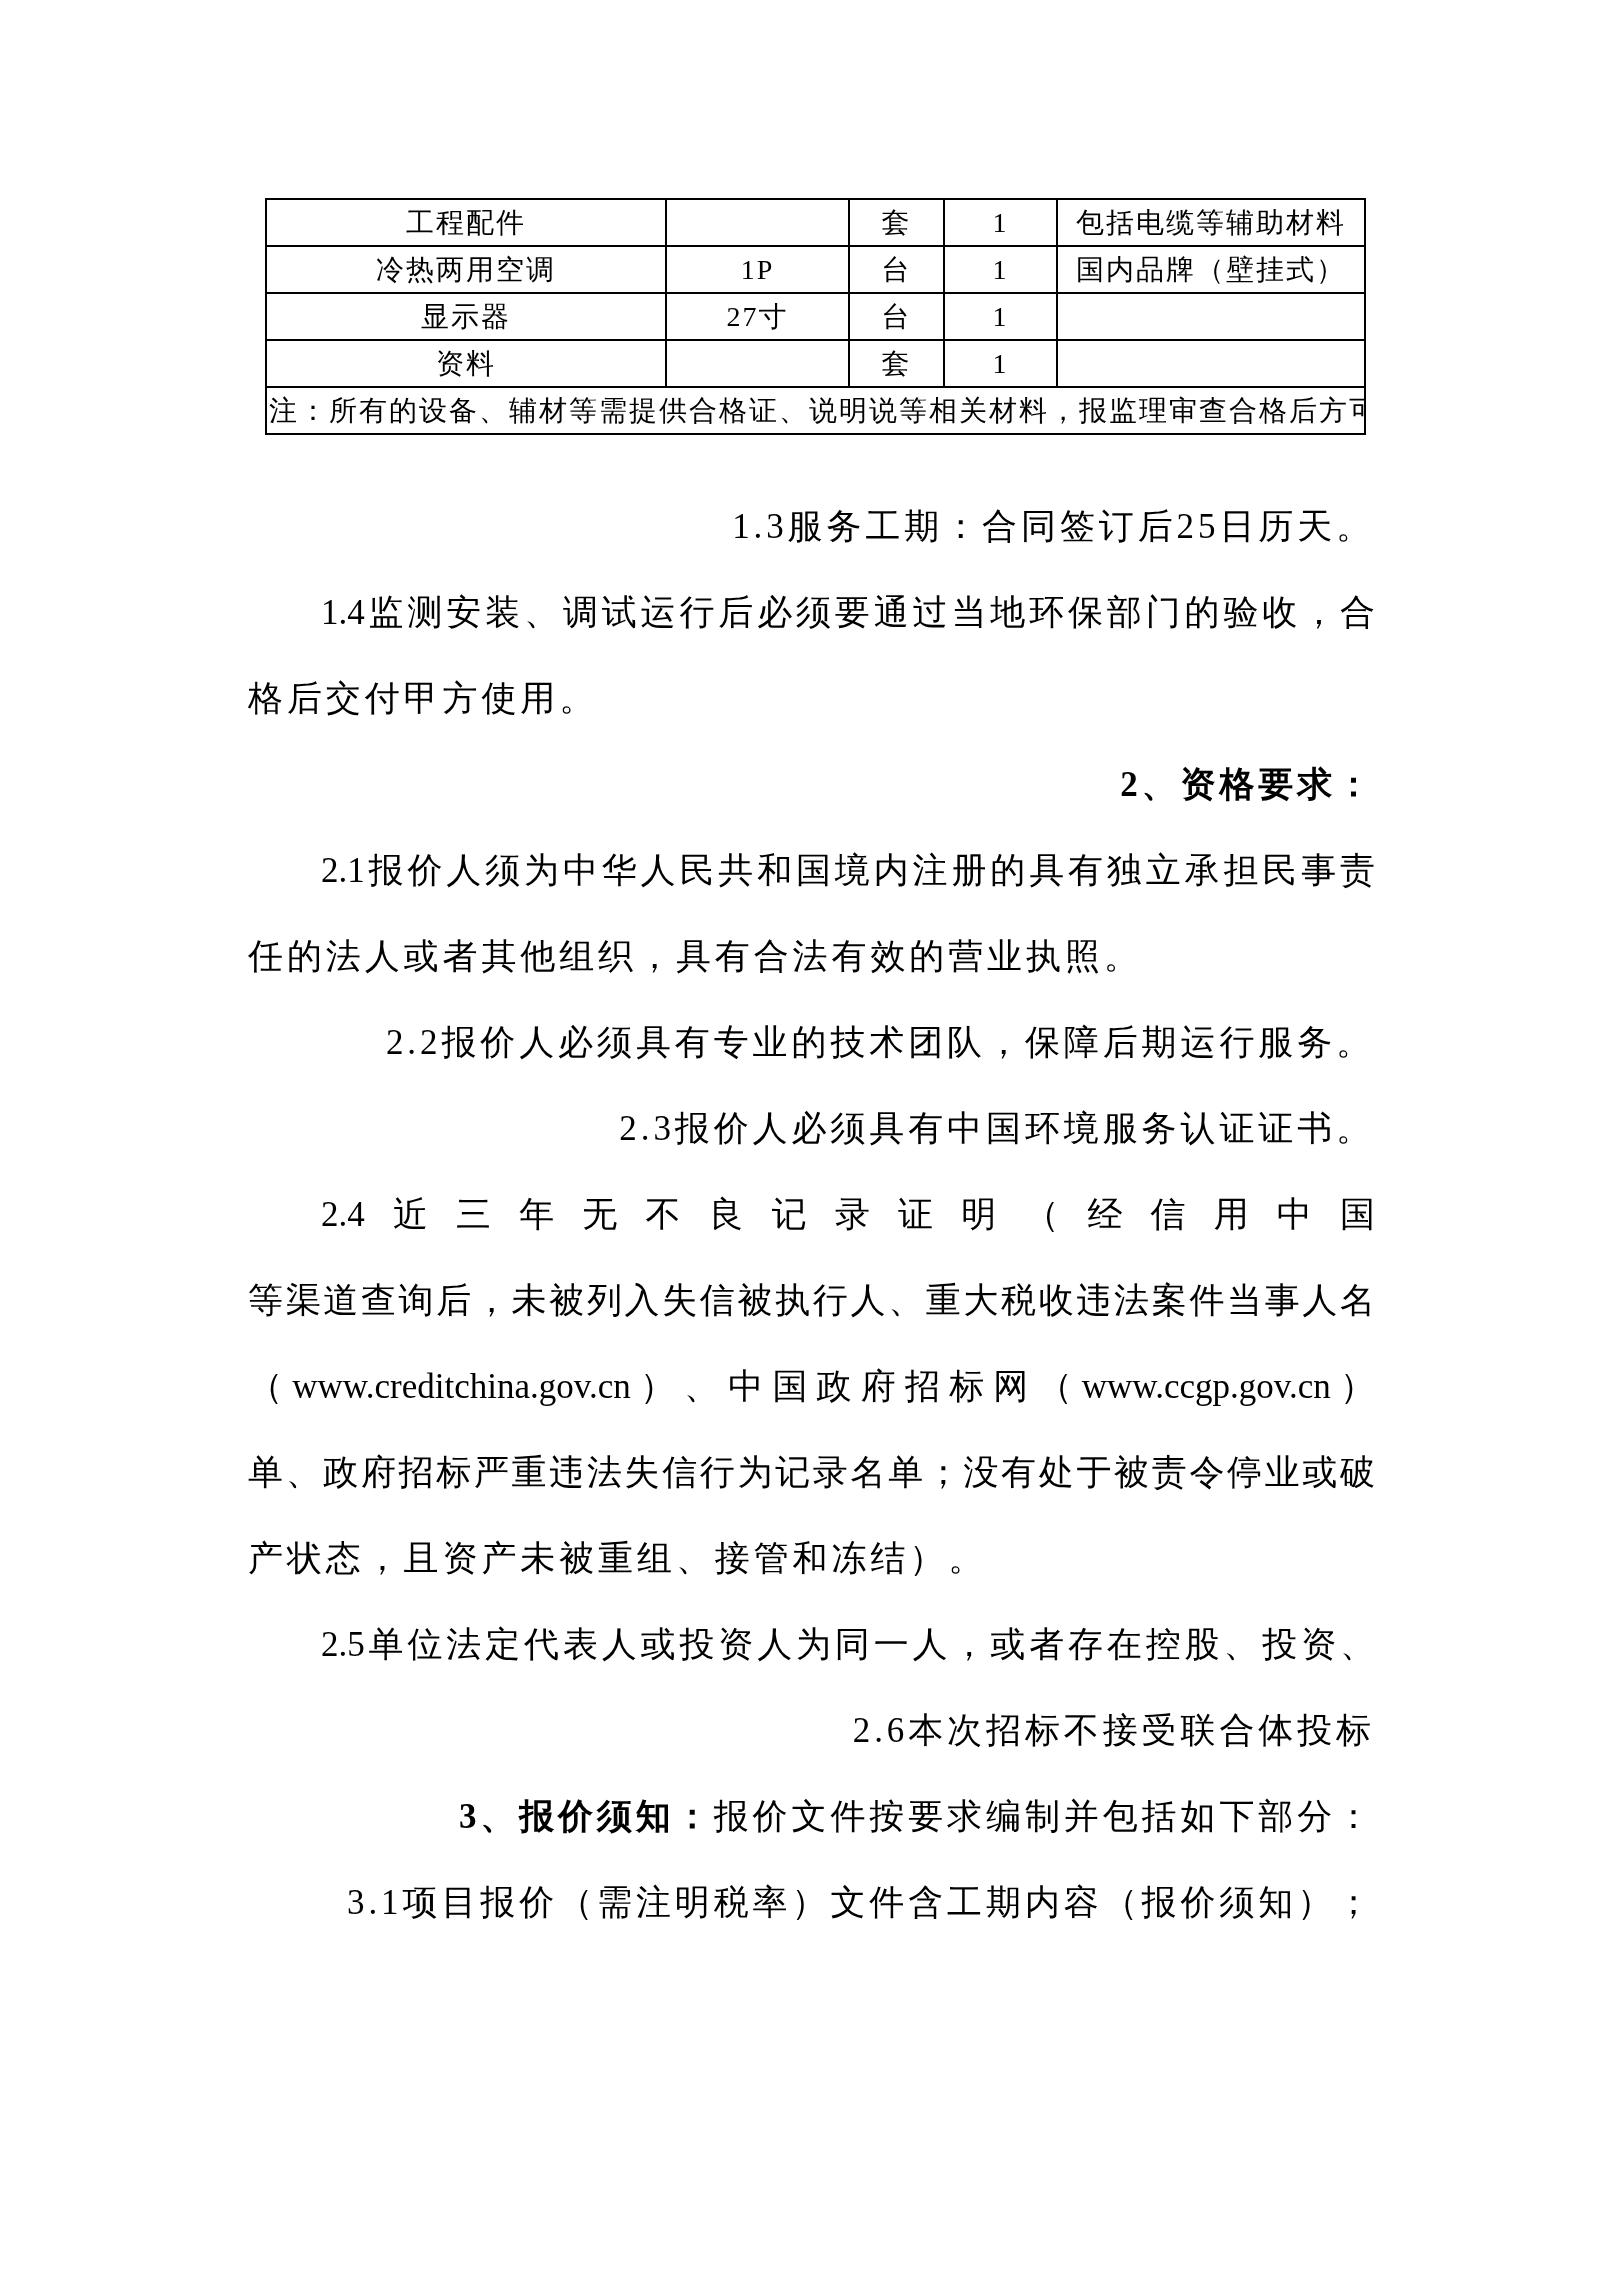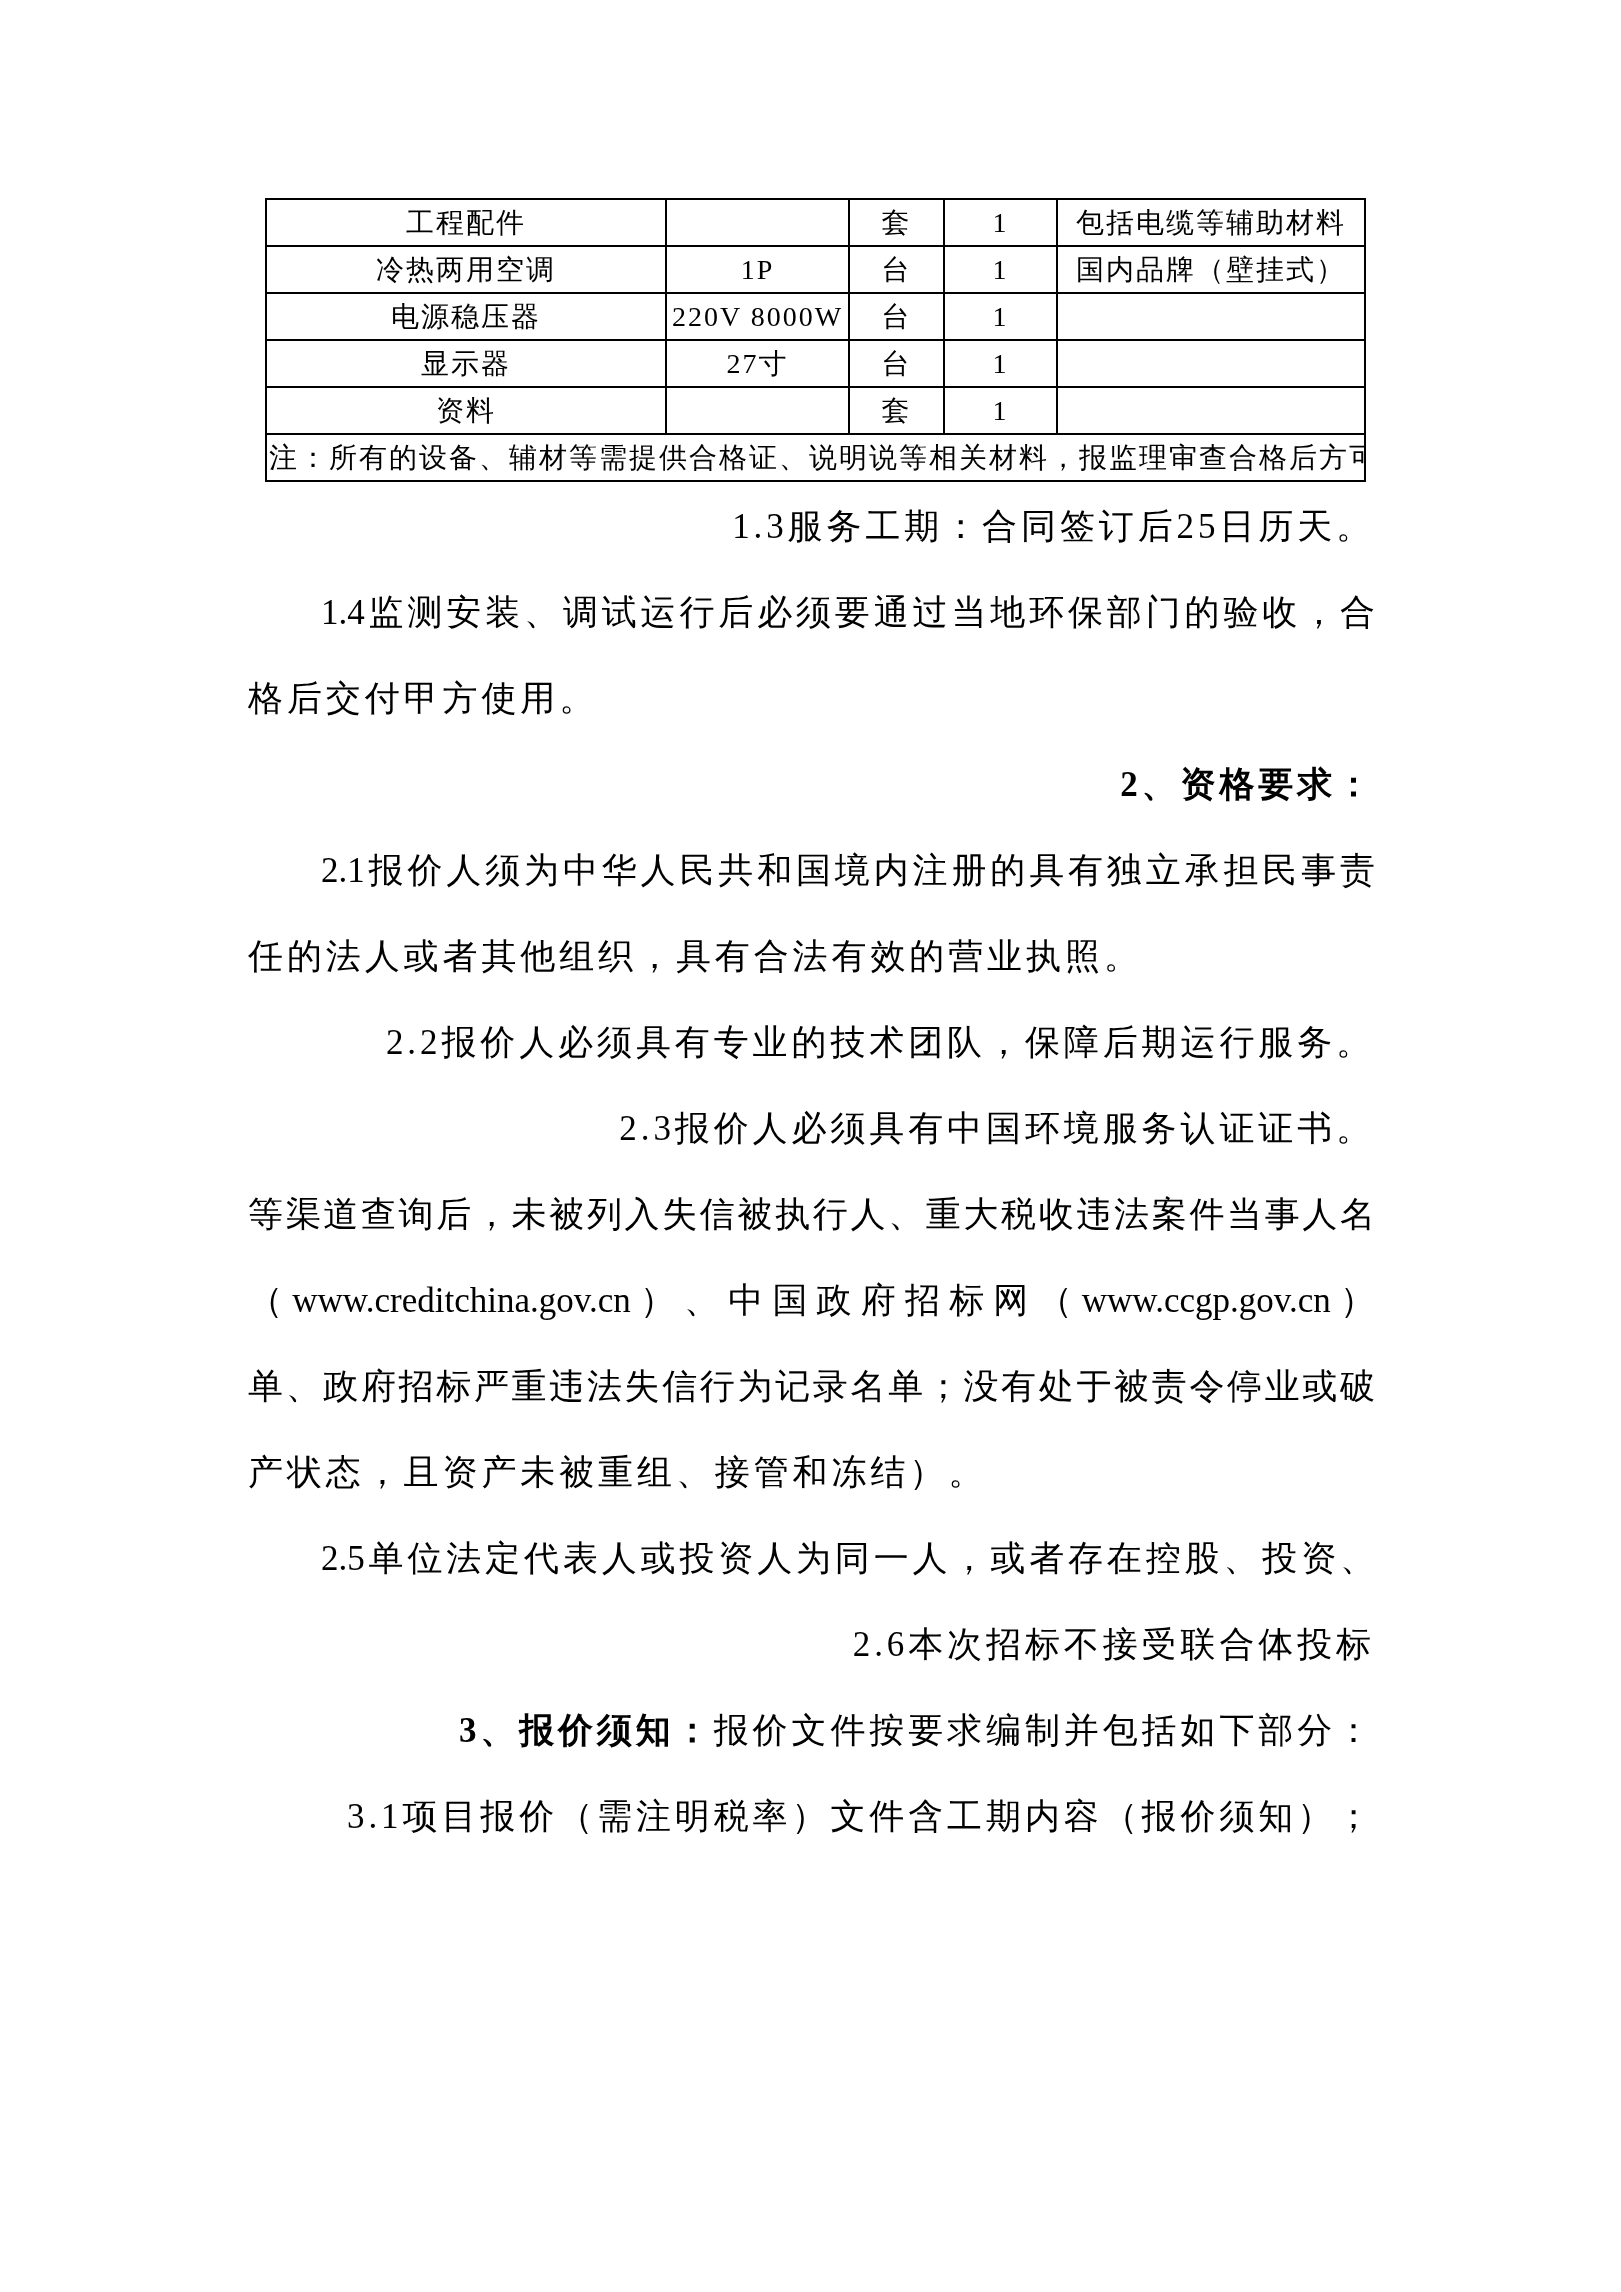--- a/index.html
+++ b/index.html
@@ -71,27 +71,20 @@
         <td class="c-remark">包括电缆等辅助材料</td>
       </tr>
       <tr>
         <td class="c-name">冷热两用空调</td>
         <td class="c-spec">1P</td>
         <td class="c-unit">台</td>
         <td class="c-qty">1</td>
         <td class="c-remark">国内品牌（壁挂式）</td>
       </tr>
       <tr>
-        <td class="c-name">电源稳压器</td>
-        <td class="c-spec">220V 8000W</td>
-        <td class="c-unit">台</td>
-        <td class="c-qty">1</td>
-        <td class="c-remark"></td>
-      </tr>
-      <tr>
         <td class="c-name">显示器</td>
         <td class="c-spec">27寸</td>
         <td class="c-unit">台</td>
         <td class="c-qty">1</td>
         <td class="c-remark"></td>
       </tr>
       <tr>
         <td class="c-name">资料</td>
         <td class="c-spec"></td>
         <td class="c-unit">套</td>
@@ -106,20 +99,21 @@
 
   <div class="body-text">
     <div class="line l-ind">1.3服务工期：合同签订后25日历天。</div>
     <div class="line l-ind l-just">1.4监测安装、调试运行后必须要通过当地环保部门的验收，合</div>
     <div class="line">格后交付甲方使用。</div>
     <div class="line l-ind l-bold">2、资格要求：</div>
     <div class="line l-ind l-just">2.1报价人须为中华人民共和国境内注册的具有独立承担民事责</div>
     <div class="line">任的法人或者其他组织，具有合法有效的营业执照。</div>
     <div class="line l-ind">2.2报价人必须具有专业的技术团队，保障后期运行服务。</div>
     <div class="line l-ind">2.3报价人必须具有中国环境服务认证证书。</div>
+    <div class="line l-ind l-just">2.4近三年无不良记录证明（经信用中国</div>
     <div class="line l-just">等渠道查询后，未被列入失信被执行人、重大税收违法案件当事人名</div>
     <div class="line l-just">（www.creditchina.gov.cn）、中国政府招标网（www.ccgp.gov.cn）</div>
     <div class="line l-just">单、政府招标严重违法失信行为记录名单；没有处于被责令停业或破</div>
     <div class="line">产状态，且资产未被重组、接管和冻结）。</div>
     <div class="line l-ind l-just">2.5单位法定代表人或投资人为同一人，或者存在控股、投资、</div>
     <div class="line l-ind">2.6本次招标不接受联合体投标</div>
     <div class="line l-ind"><b>3、报价须知：</b><span>报价文件按要求编制并包括如下部分：</span></div>
     <div class="line l-ind">3.1项目报价（需注明税率）文件含工期内容（报价须知）；</div>
   </div>
 

